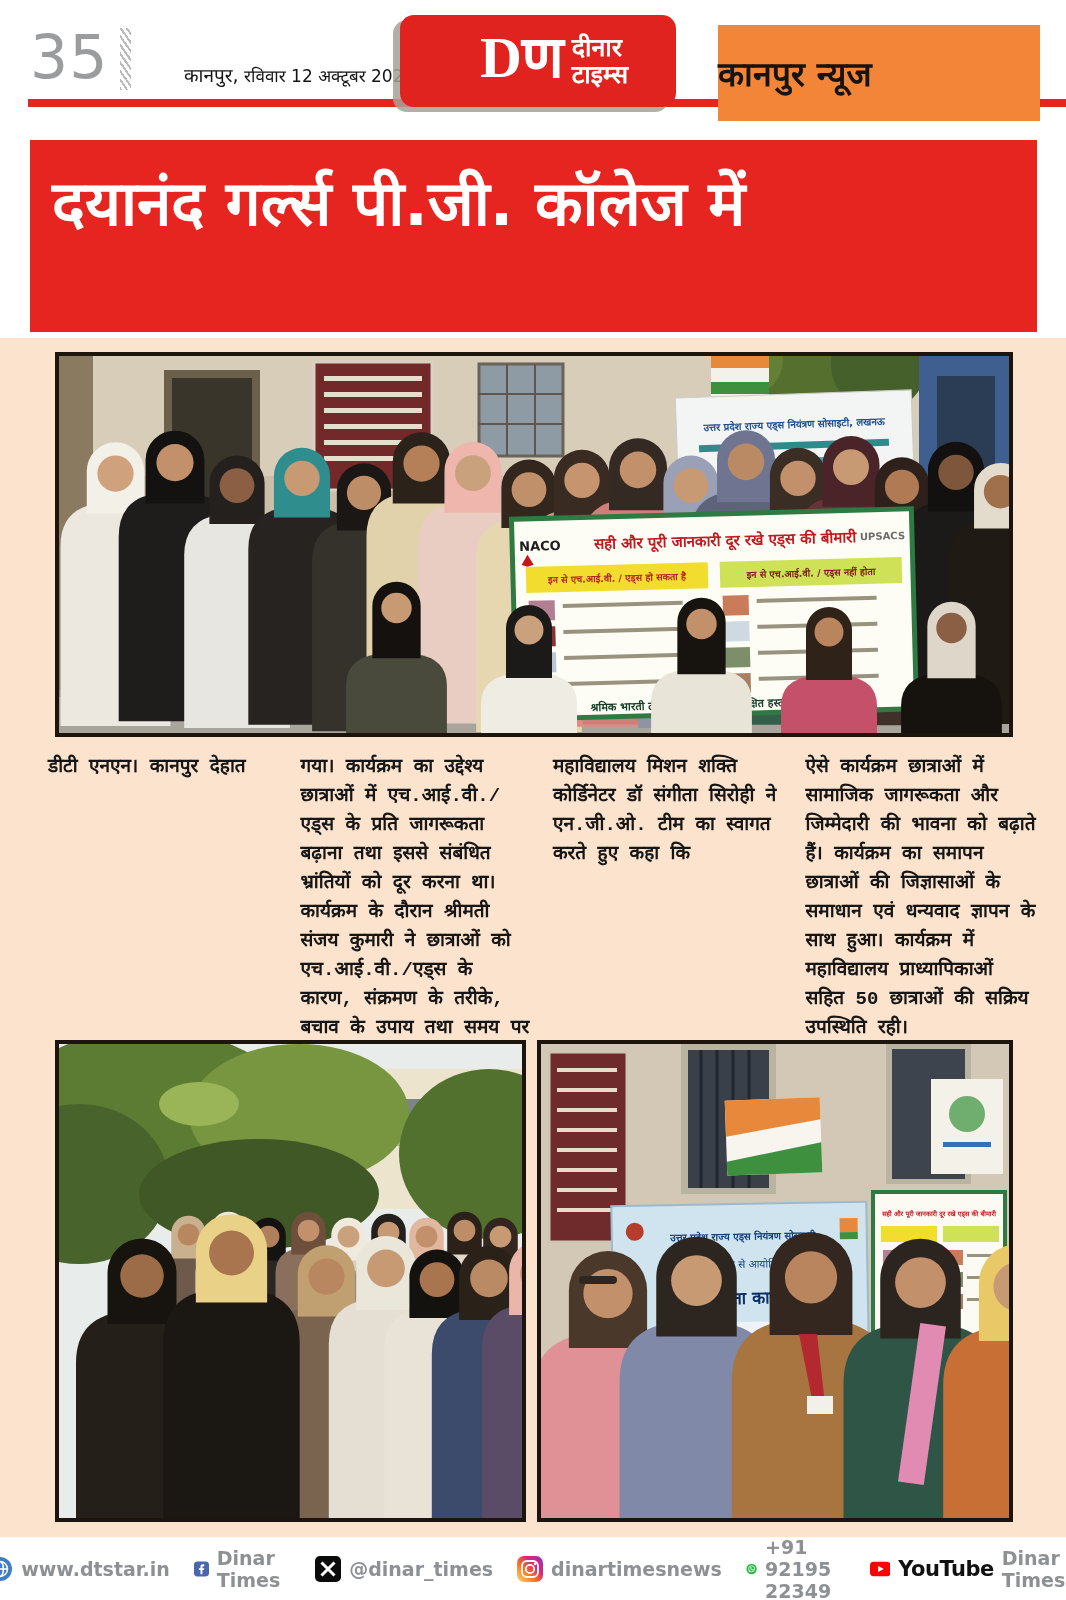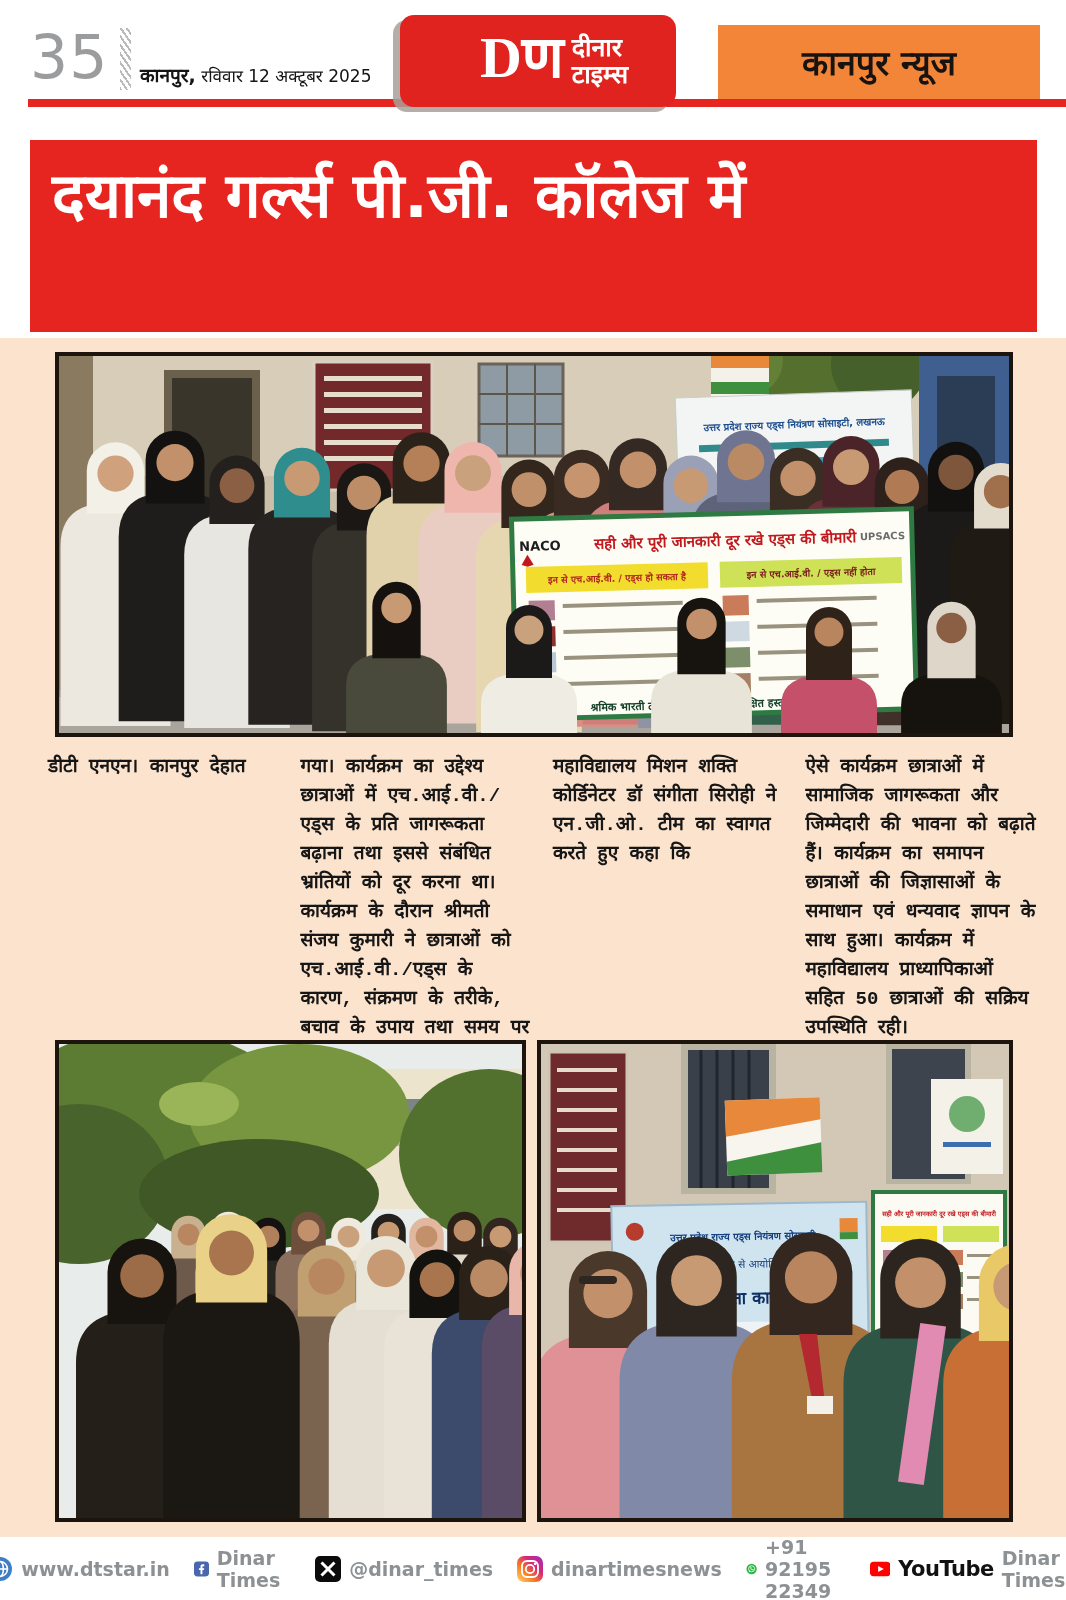--- a/index.html
+++ b/index.html
@@ -5,33 +5,33 @@
   html,body{margin:0;padding:0;}
   body{
     width:1066px;height:1600px;position:relative;background:#ffffff;
     font-family:"DejaVu Sans","Liberation Sans",sans-serif;overflow:hidden;
   }
   
   .page-number{position:absolute;left:30px;top:22px;font-size:60px;font-weight:400;color:#9b9c9e;letter-spacing:1px;}
   .hatch{position:absolute;left:120px;top:28px;width:11px;height:62px;
     background:repeating-linear-gradient(55deg,#b9babc 0 2px,transparent 2px 5px);}
   .edition{position:absolute;left:140px;top:62px;font-size:17px;color:#141414;}
-  .edition b{font-size:19px;font-weight:700;}
+  .edition b{font-size:19px;font-weight:400;margin-left:44px;}
   .red-rule{position:absolute;left:28px;right:0;top:99px;height:8px;background:#e62520;}
   .brand{position:absolute;left:400px;top:15px;width:244px;height:92px;background:#e0231e;
     border-radius:14px;box-shadow:-7px 5px 0 rgba(166,160,153,.85);display:flex;align-items:center;
     justify-content:center;gap:8px;z-index:3;padding-left:32px;}
   .brand-mark{color:#fff;font-family:"Liberation Serif","DejaVu Serif",serif;font-weight:800;font-size:58px;line-height:1;margin-top:-6px;}
   .brand-text{color:#ffffff;font-weight:800;font-size:25px;line-height:1.08;}
-  .section-banner{position:absolute;left:718px;top:25px;width:322px;height:74px;background:#f28538;
-    display:flex;align-items:center;justify-content:center;z-index:2;}
+  .section-banner{position:absolute;left:718px;top:25px;width:322px;height:96px;background:#f28538;
+    display:flex;align-items:center;justify-content:flex-start;z-index:2;}
   .section-banner span{font-size:34px;font-weight:800;color:#171311;}
   
   .headline{position:absolute;left:30px;top:140px;width:1007px;height:192px;background:#e62520;
-    color:#fff;font-weight:800;font-size:62px;line-height:88px;padding:12px 0 0 22px;box-sizing:border-box;overflow:hidden;}
+    color:#fff;font-weight:800;font-size:62px;line-height:88px;padding:20px 0 0 22px;box-sizing:border-box;overflow:hidden;}
   
   .cream{position:absolute;left:0;right:0;top:338px;height:1199px;background:#fbe3cd;}
   
   .photo-frame{position:absolute;border:4px solid #1d150d;box-sizing:border-box;background:#cfc5b2;overflow:hidden;}
   .photo-main{left:55px;top:352px;width:958px;height:385px;}
   .photo-bl{left:55px;top:1040px;width:471px;height:482px;}
   .photo-br{left:537px;top:1040px;width:476px;height:482px;}
   .photo-frame svg{display:block;width:100%;height:100%;}
   
   .article{position:absolute;left:48px;top:753px;width:988px;display:grid;

